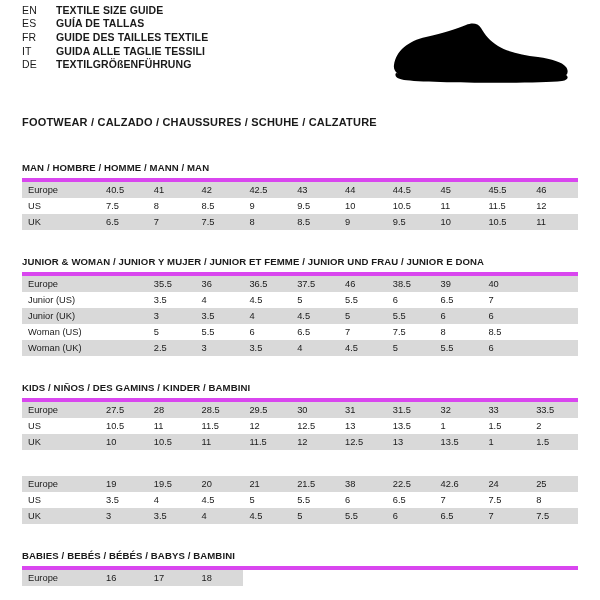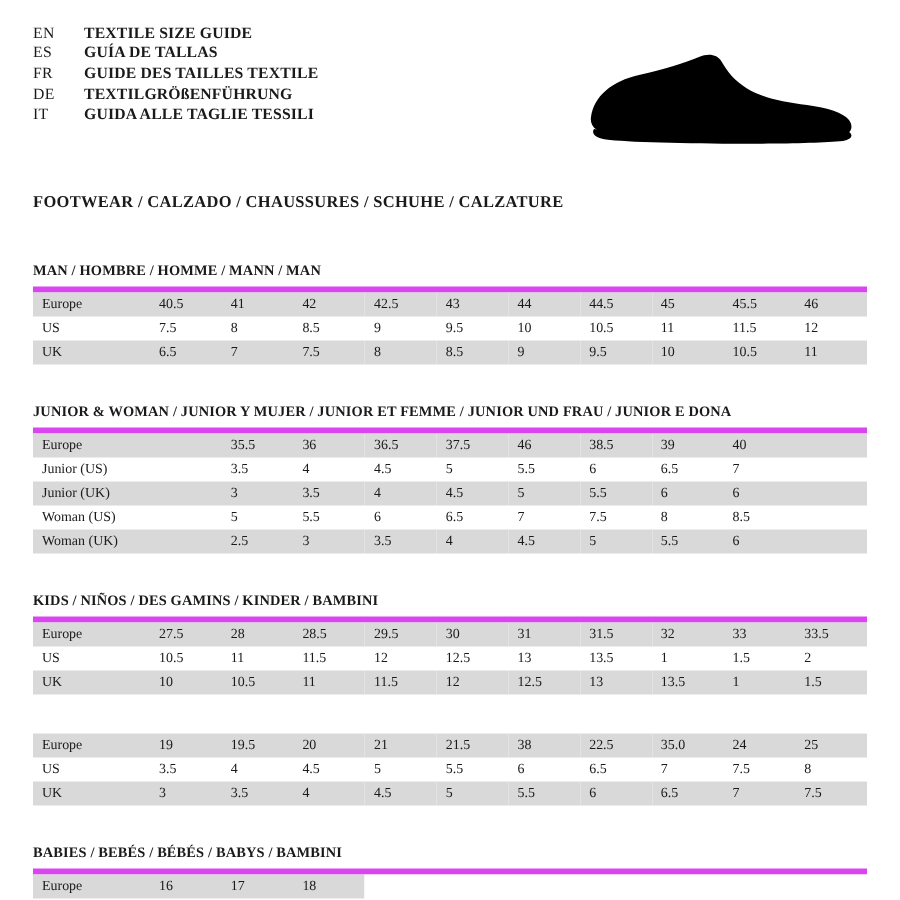--- a/index.html
+++ b/index.html
@@ -12,22 +12,21 @@
     height: 600px;
     font-family: "Liberation Sans", sans-serif;
     color: #1a1a1a;
     overflow: hidden;
   }
   .page {
     position: relative;
     width: 600px;
     height: 600px;
     box-sizing: border-box;
-    padding: 16px 22px 0 22px;
-    font-family: Liberation Serif, serif;
+    padding: 3px 22px 0 22px;
   }
 
   
   .header {
     position: relative;
     height: 96px;
   }
   .lang-table {
     border-collapse: collapse;
     font-size: 10.5px;
@@ -115,26 +114,26 @@
         </tr>
         <tr>
           <td class="lang-code">ES</td>
           <td class="lang-name">GUÍA DE TALLAS</td>
         </tr>
         <tr>
           <td class="lang-code">FR</td>
           <td class="lang-name">GUIDE DES TAILLES TEXTILE</td>
         </tr>
         <tr>
+          <td class="lang-code">IT</td>
+          <td class="lang-name">GUIDA ALLE TAGLIE TESSILI</td>
+        </tr>
+        <tr>
           <td class="lang-code">DE</td>
           <td class="lang-name">TEXTILGRÖßENFÜHRUNG</td>
-        </tr>
-        <tr>
-          <td class="lang-code">IT</td>
-          <td class="lang-name">GUIDA ALLE TAGLIE TESSILI</td>
         </tr>
       </tbody>
     </table>
 
     <div class="shoe-wrap">
       <svg width="190" height="66" viewBox="0 0 190 66" xmlns="http://www.w3.org/2000/svg">
         <path fill="#000000" d="M12 44 C14 30 26 20 44 16 C62 12 74 8 84 4 C90 1.5 96 2 99 7 C103 14 108 20 116 25
                                  C126 31 140 34 156 36 C170 38 180 41 184 46 C187 50 186 55 180 56
                                  C160 58 60 58 26 56 C16 55 11 50 12 44 Z"></path>
         <path fill="#000000" d="M14 52 C40 57 150 58 184 54 C187 56 186 59 180 60 C150 63 44 62 22 59 C15 58 12 55 14 52 Z"></path>
@@ -316,21 +315,21 @@
       <tbody>
         <tr class="shaded">
           <td class="lbl">Europe</td>
           <td>19</td>
           <td>19.5</td>
           <td>20</td>
           <td>21</td>
           <td>21.5</td>
           <td>38</td>
           <td>22.5</td>
-          <td>35.0</td>
+          <td>42.6</td>
           <td>24</td>
           <td>25</td>
         </tr>
         <tr>
           <td class="lbl">US</td>
           <td>3.5</td>
           <td>4</td>
           <td>4.5</td>
           <td>5</td>
           <td>5.5</td>

